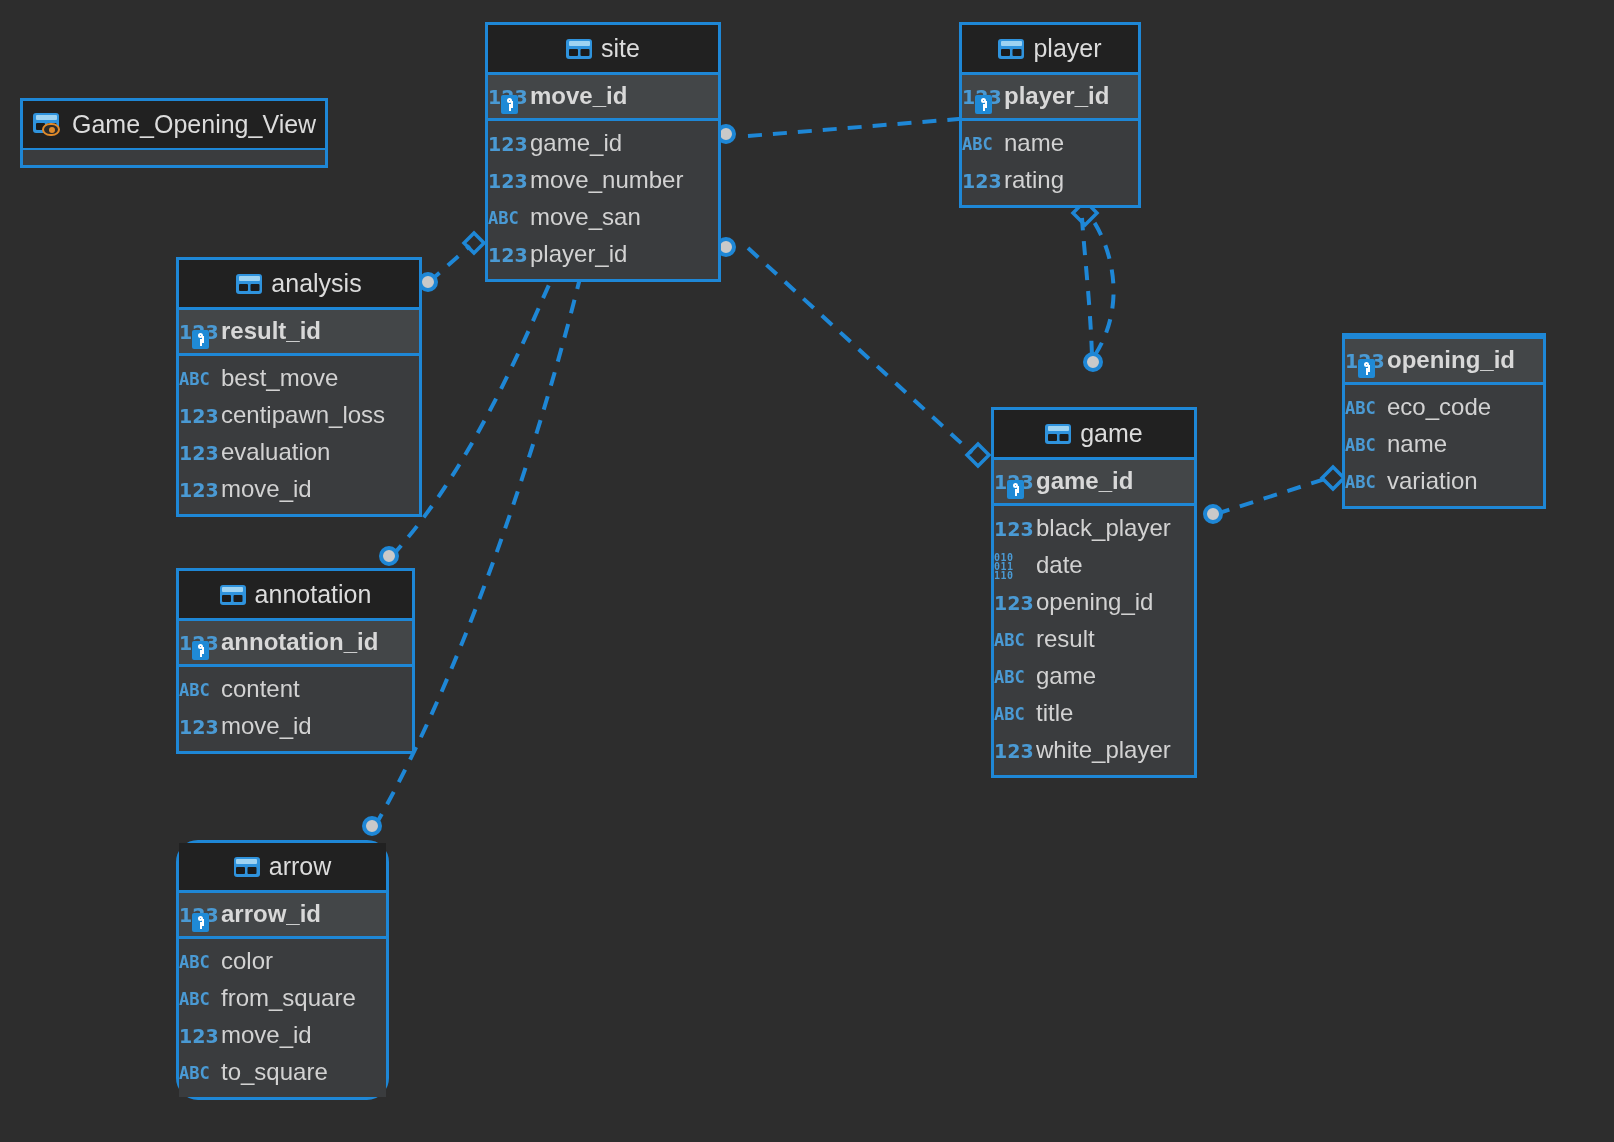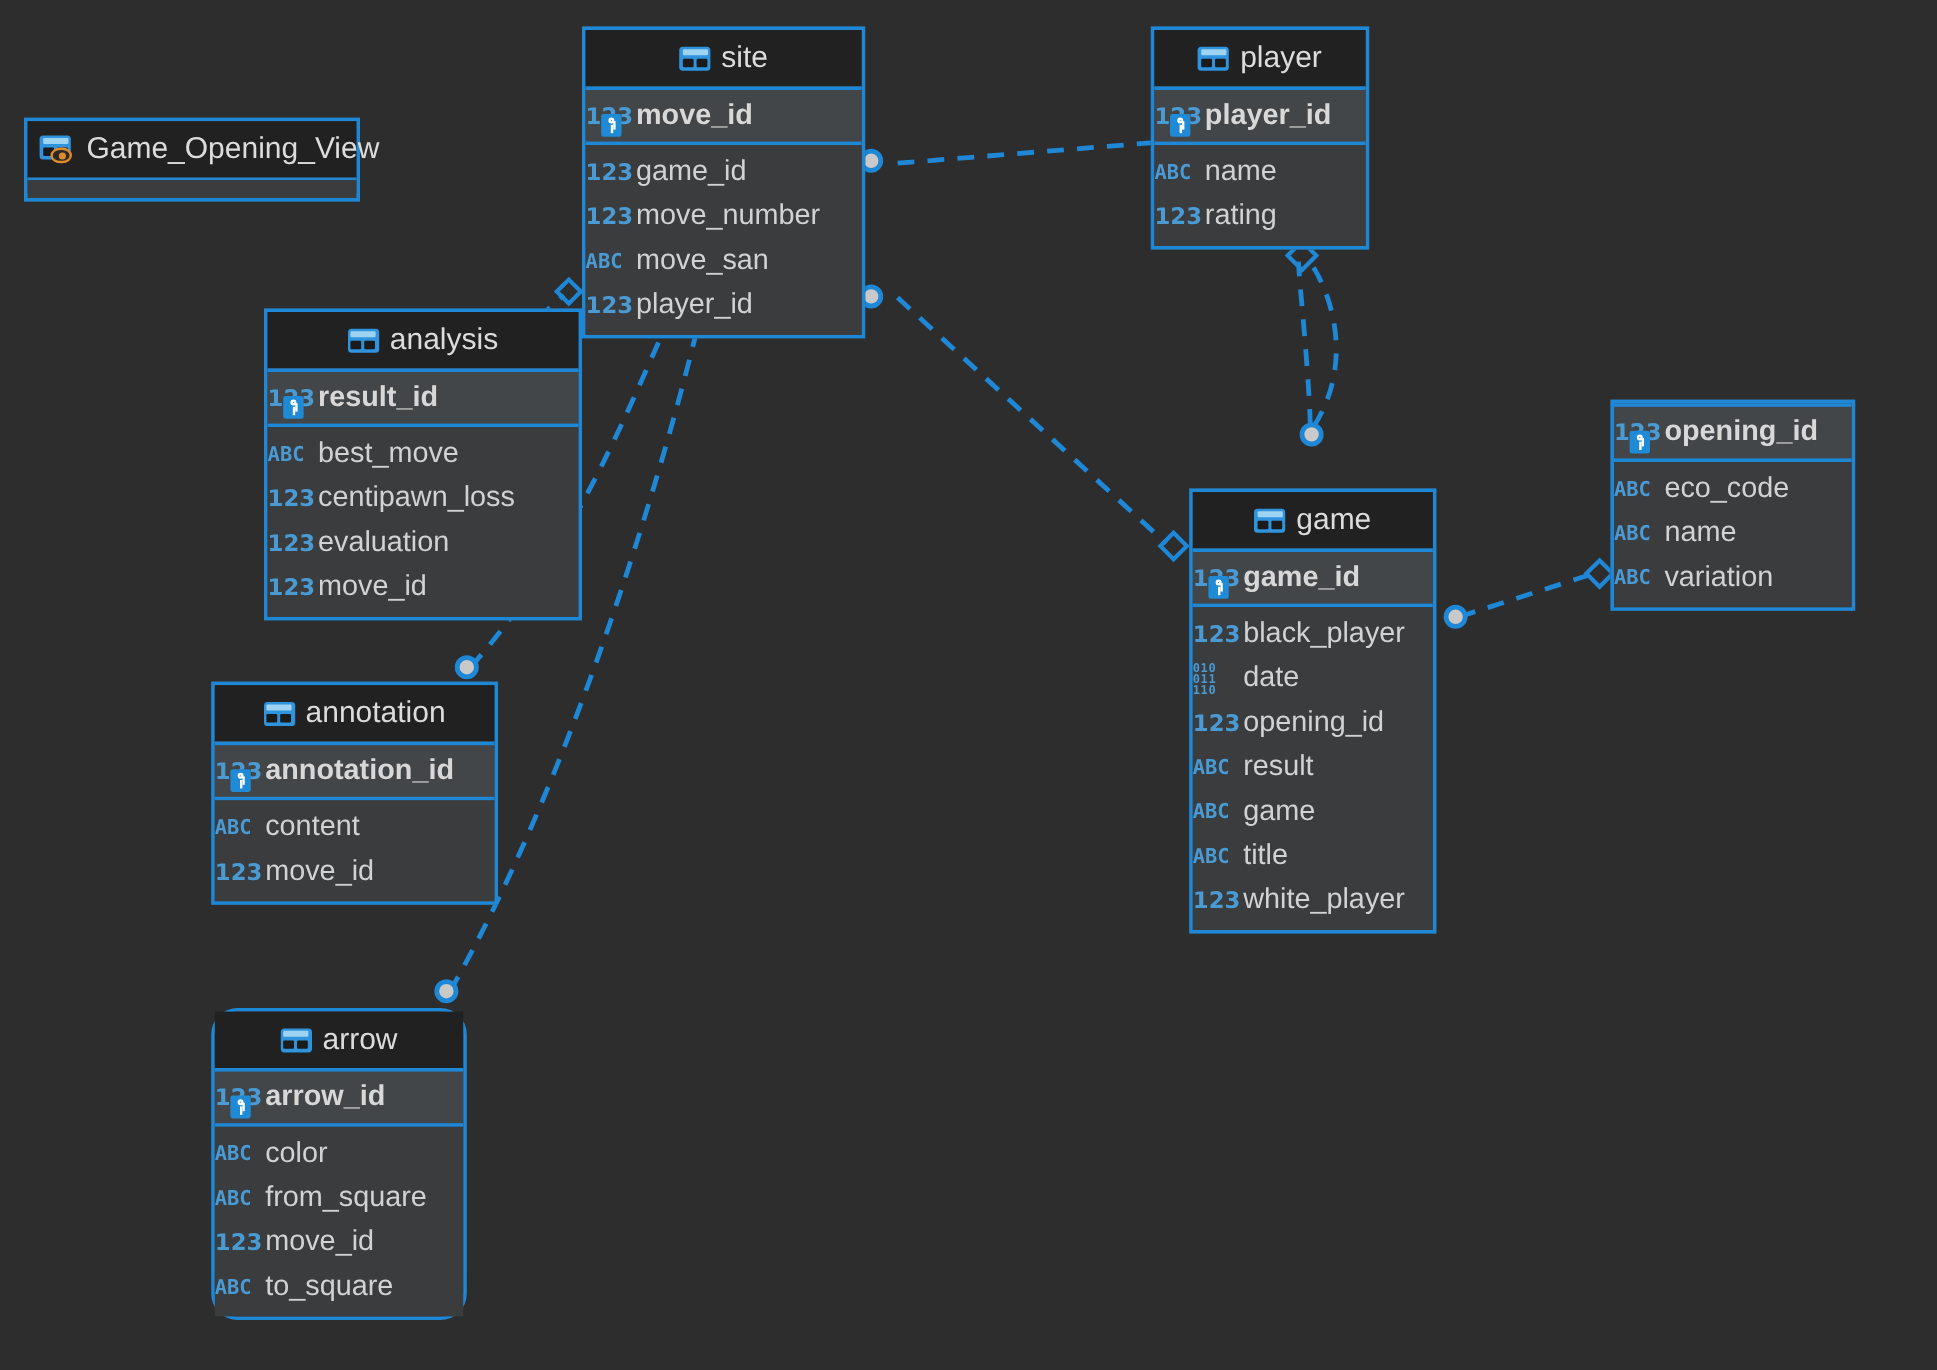--- a/index.html
+++ b/index.html
@@ -147,21 +147,21 @@
     <g fill="none" stroke="#1e87d6" stroke-width="3.5">
       <path d="M 976 118 l 11 -11 l 11 11 l -11 11 z"></path>
       <path d="M 967 455 l 11 -11 l 11 11 l -11 11 z"></path>
       <path d="M 464 243 l 10 -10 l 10 10 l -10 10 z"></path>
       <path d="M 545 270 l 10 -10 l 10 10 l -10 10 z" opacity="0"></path>
       <path d="M 1322 478 l 11 -11 l 11 11 l -11 11 z"></path>
       <path d="M 1073 213 l 12 -12 l 12 12 l -12 12 z"></path>
     </g>
   </svg>
 
-  <div class="view-node" style="left:20px;top:98px;width:280px;height:70px;">
+  <div class="view-node" style="left:20px;top:98px;width:308px;height:70px;">
     <div class="ent-header">
       <span class="view-ic">
         <span class="tbl-ic"></span>
           <span class="eye"></span>
       </span>
       <span>Game_Opening_View</span>
     </div>
     <div class="view-empty"></div>
   </div>
 
@@ -212,21 +212,21 @@
         <span class="ic ic-abc">ABC</span>
         <span class="lbl">name</span>
       </div>
       <div class="row">
         <span class="ic ic-num">123</span>
         <span class="lbl">rating</span>
       </div>
     </div>
   </div>
 
-  <div class="entity" style="left:176px;top:257px;width:265px;margin-left:44px;">
+  <div class="entity" style="left:176px;top:257px;width:246px;">
     <div class="ent-header">
       <span class="tbl-ic"></span>
       <span>analysis</span>
     </div>
     <div class="pk-section">
       <div class="row pk">
         <span class="ic ic-num">123<span class="key-badge"></span></span>
         <span class="lbl">result_id</span>
       </div>
     </div>

